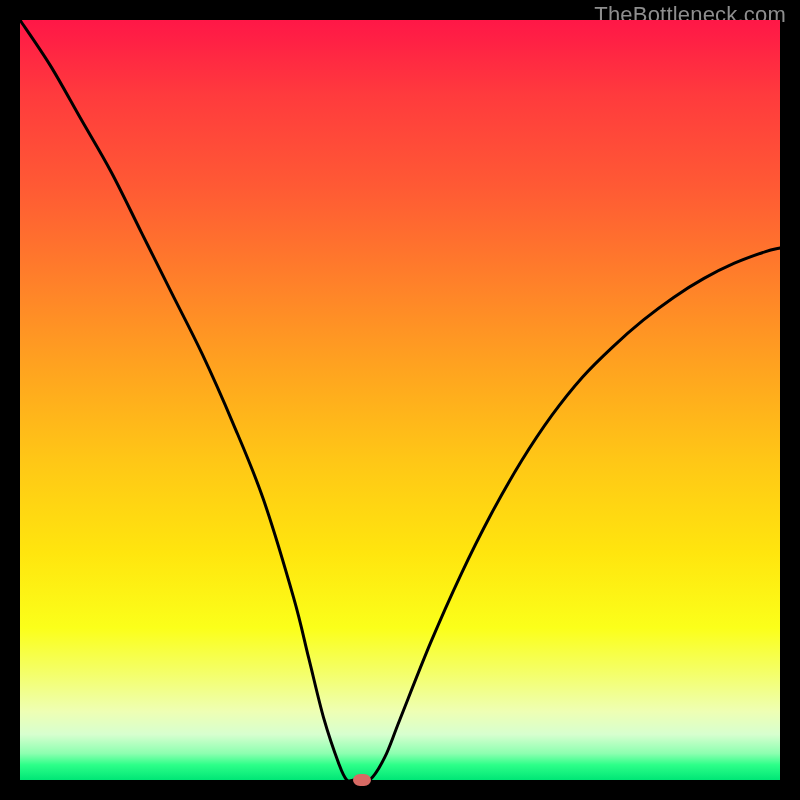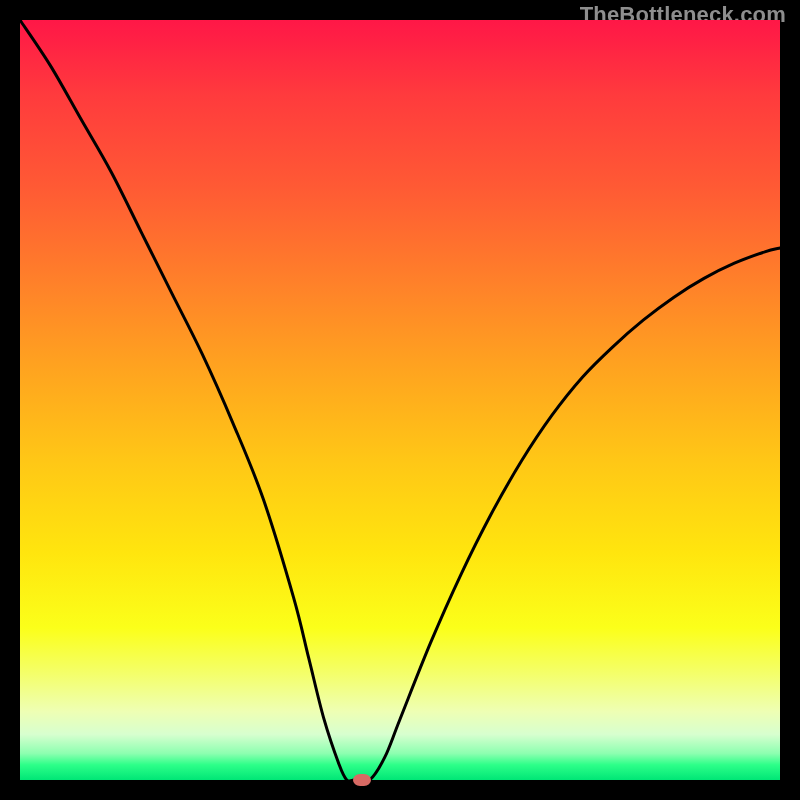--- a/index.html
+++ b/index.html
@@ -17,21 +17,21 @@
     width: 800px;
     height: 800px;
     background: #000000;
   }
   .watermark {
     position: absolute;
     top: 2px;
     right: 14px;
     font-family: Arial, Helvetica, sans-serif;
     font-size: 22px;
-    font-weight: 700;
+    font-weight: 400;
     color: #8e8e8e;
     letter-spacing: 0.2px;
   }
   .plot {
     position: absolute;
     left: 20px;
     top: 20px;
     width: 760px;
     height: 760px;
     

